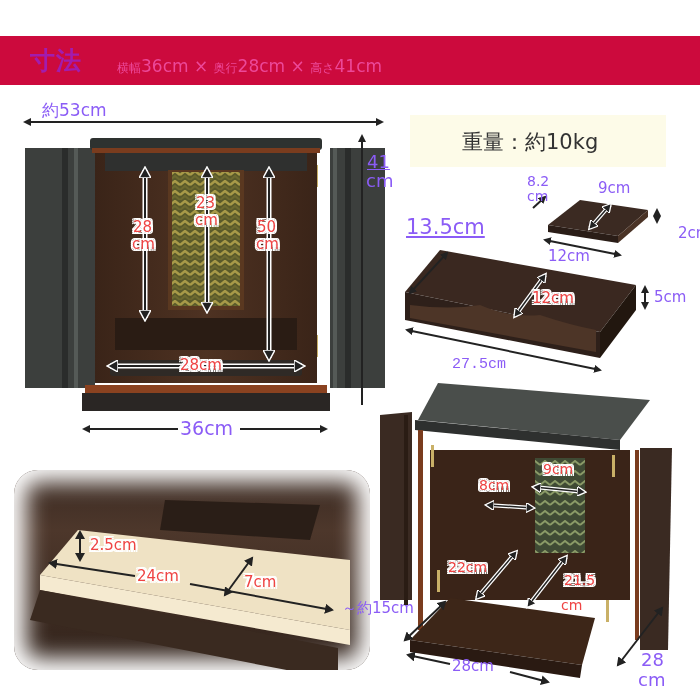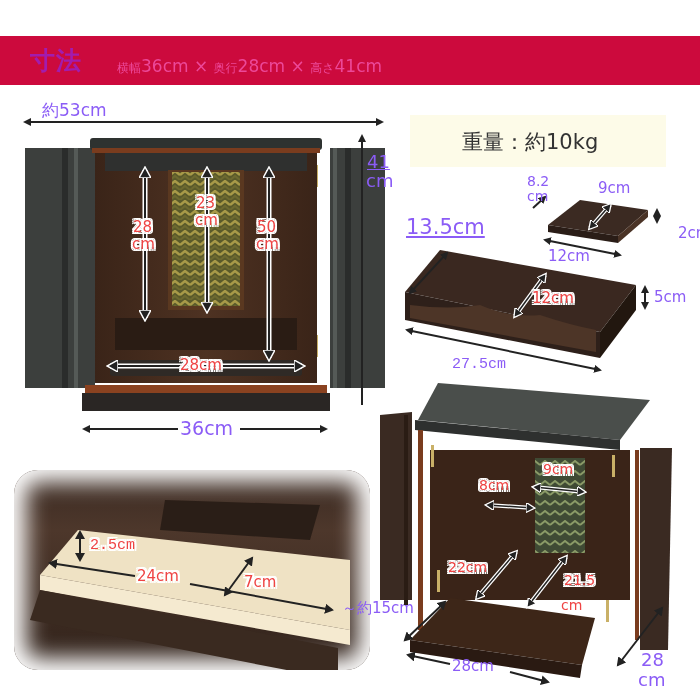--- a/index.html
+++ b/index.html
@@ -162,21 +162,21 @@
     <polygon points="78,530 350,560 350,630 40,575" fill="#efe2c4"></polygon>
     <polygon points="40,575 350,630 350,645 40,590" fill="#f5ead0"></polygon>
     <polygon points="40,590 338,648 338,680 30,620" fill="#3a2a20"></polygon>
     <line x1="80" y1="532" x2="80" y2="560" stroke="#222" stroke-width="2" marker-start="url(#ah3)" marker-end="url(#ah3)"></line>
     <line x1="50" y1="563" x2="135" y2="576" stroke="#222" stroke-width="2" marker-start="url(#ah3)"></line>
     <line x1="190" y1="584" x2="332" y2="610" stroke="#222" stroke-width="2" marker-end="url(#ah3)"></line>
     <line x1="225" y1="595" x2="252" y2="558" stroke="#222" stroke-width="2" marker-start="url(#ah3)" marker-end="url(#ah3)"></line>
   </svg>
 </div>
 
-<div class="label outlined" style="left:90px;top:538px;font-size:15px;font-family:Liberation Mono, monospace;">2.5cm</div>
+<div class="label outlined" style="left:90px;top:538px;font-size:15px;">2.5cm</div>
 <div class="label outlined" style="left:137px;top:569px;font-size:15px;text-align:center;">24cm</div>
 <div class="label outlined" style="left:244px;top:575px;font-size:15px;">7cm</div>
 <div class="label" style="left:342px;top:601px;font-size:15px;">～約15cm</div>
 
 <svg class="photo" style="left:370px;top:380px" width="330" height="320" viewBox="370 380 330 320">
   <defs>
     <marker id="ah4" markerWidth="10" markerHeight="10" refX="7" refY="5" orient="auto-start-reverse" markerUnits="userSpaceOnUse">
       <path d="M0,0 L9,5 L0,10 Z" fill="#222"></path>
     </marker>
     <marker id="ah4w" markerWidth="10" markerHeight="10" refX="7" refY="5" orient="auto-start-reverse" markerUnits="userSpaceOnUse">

